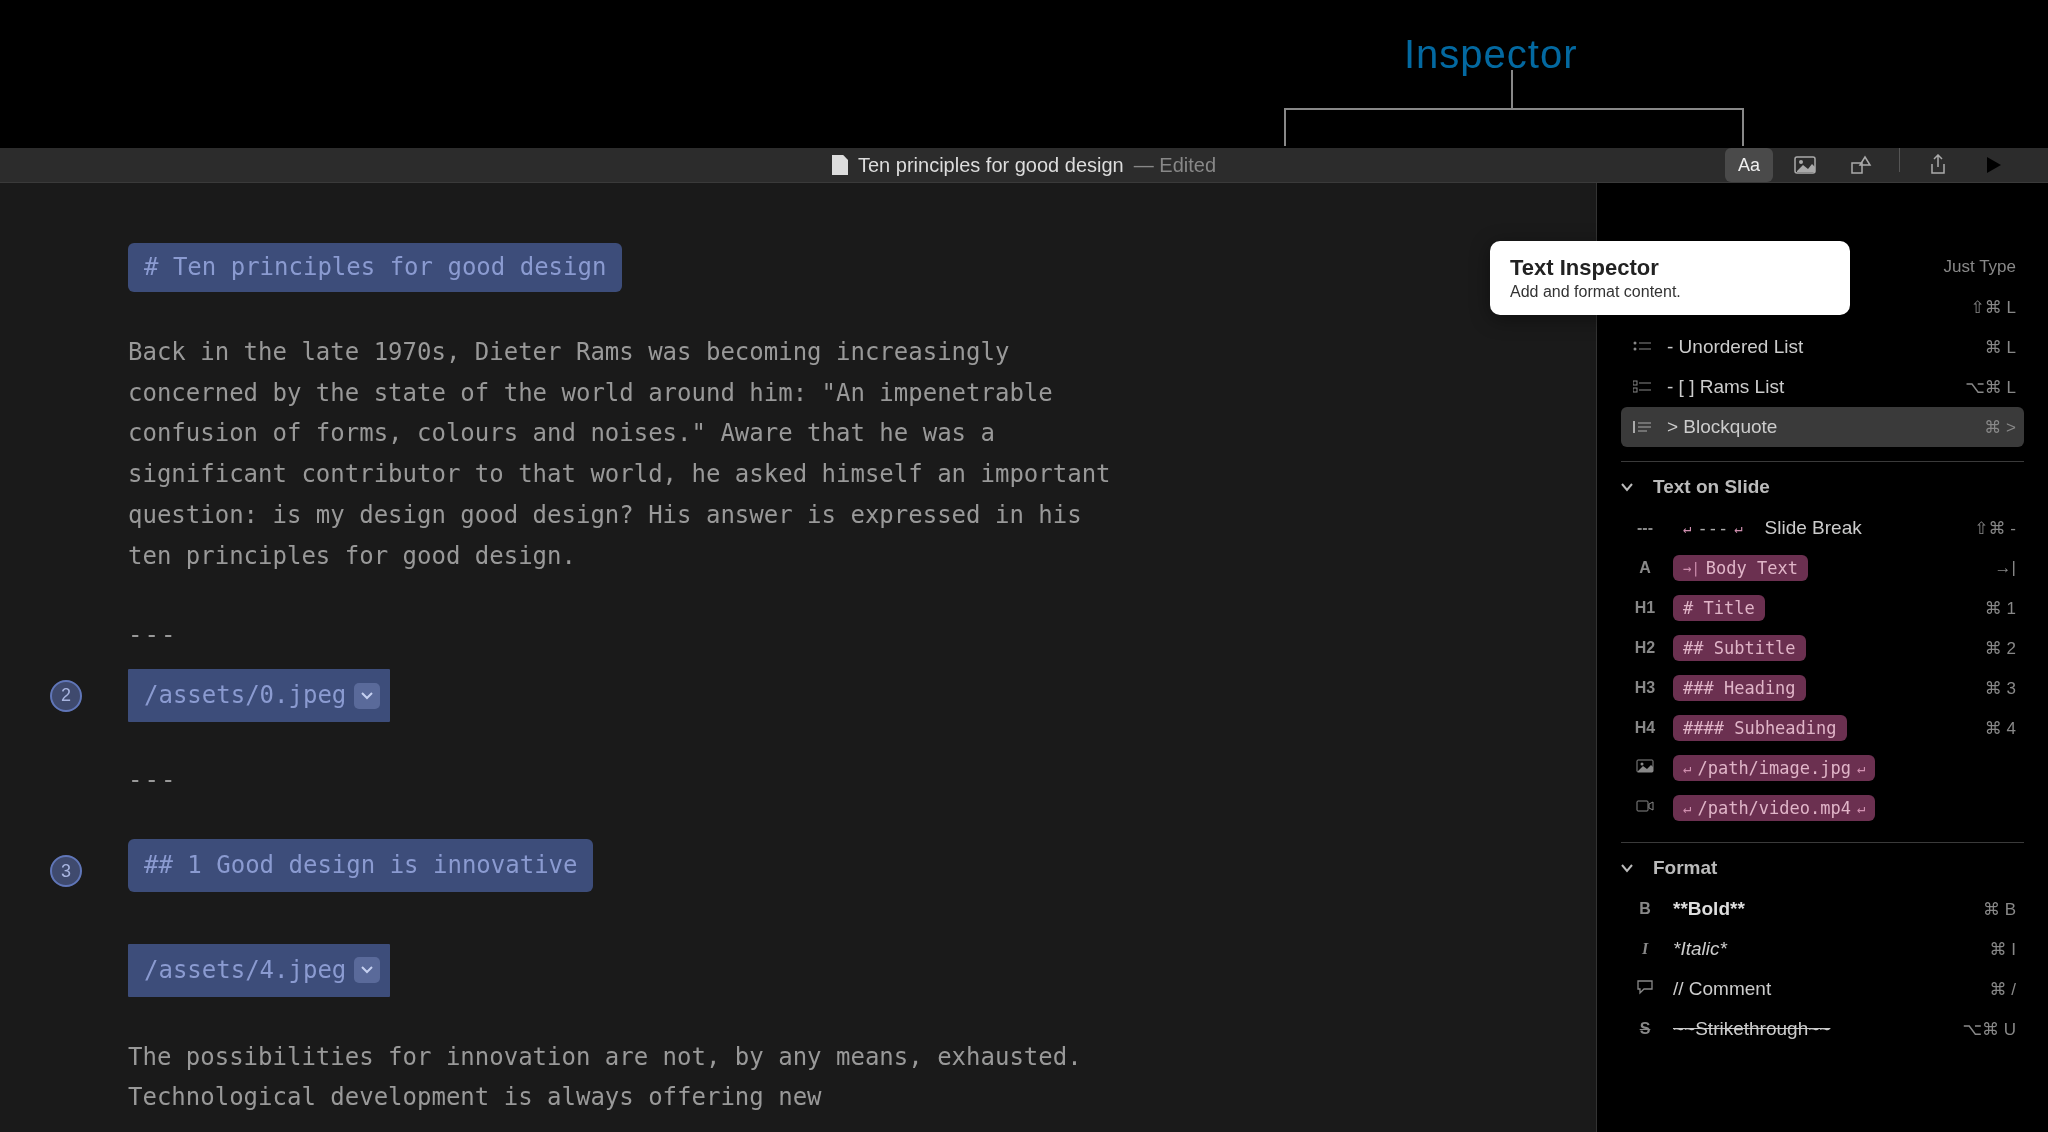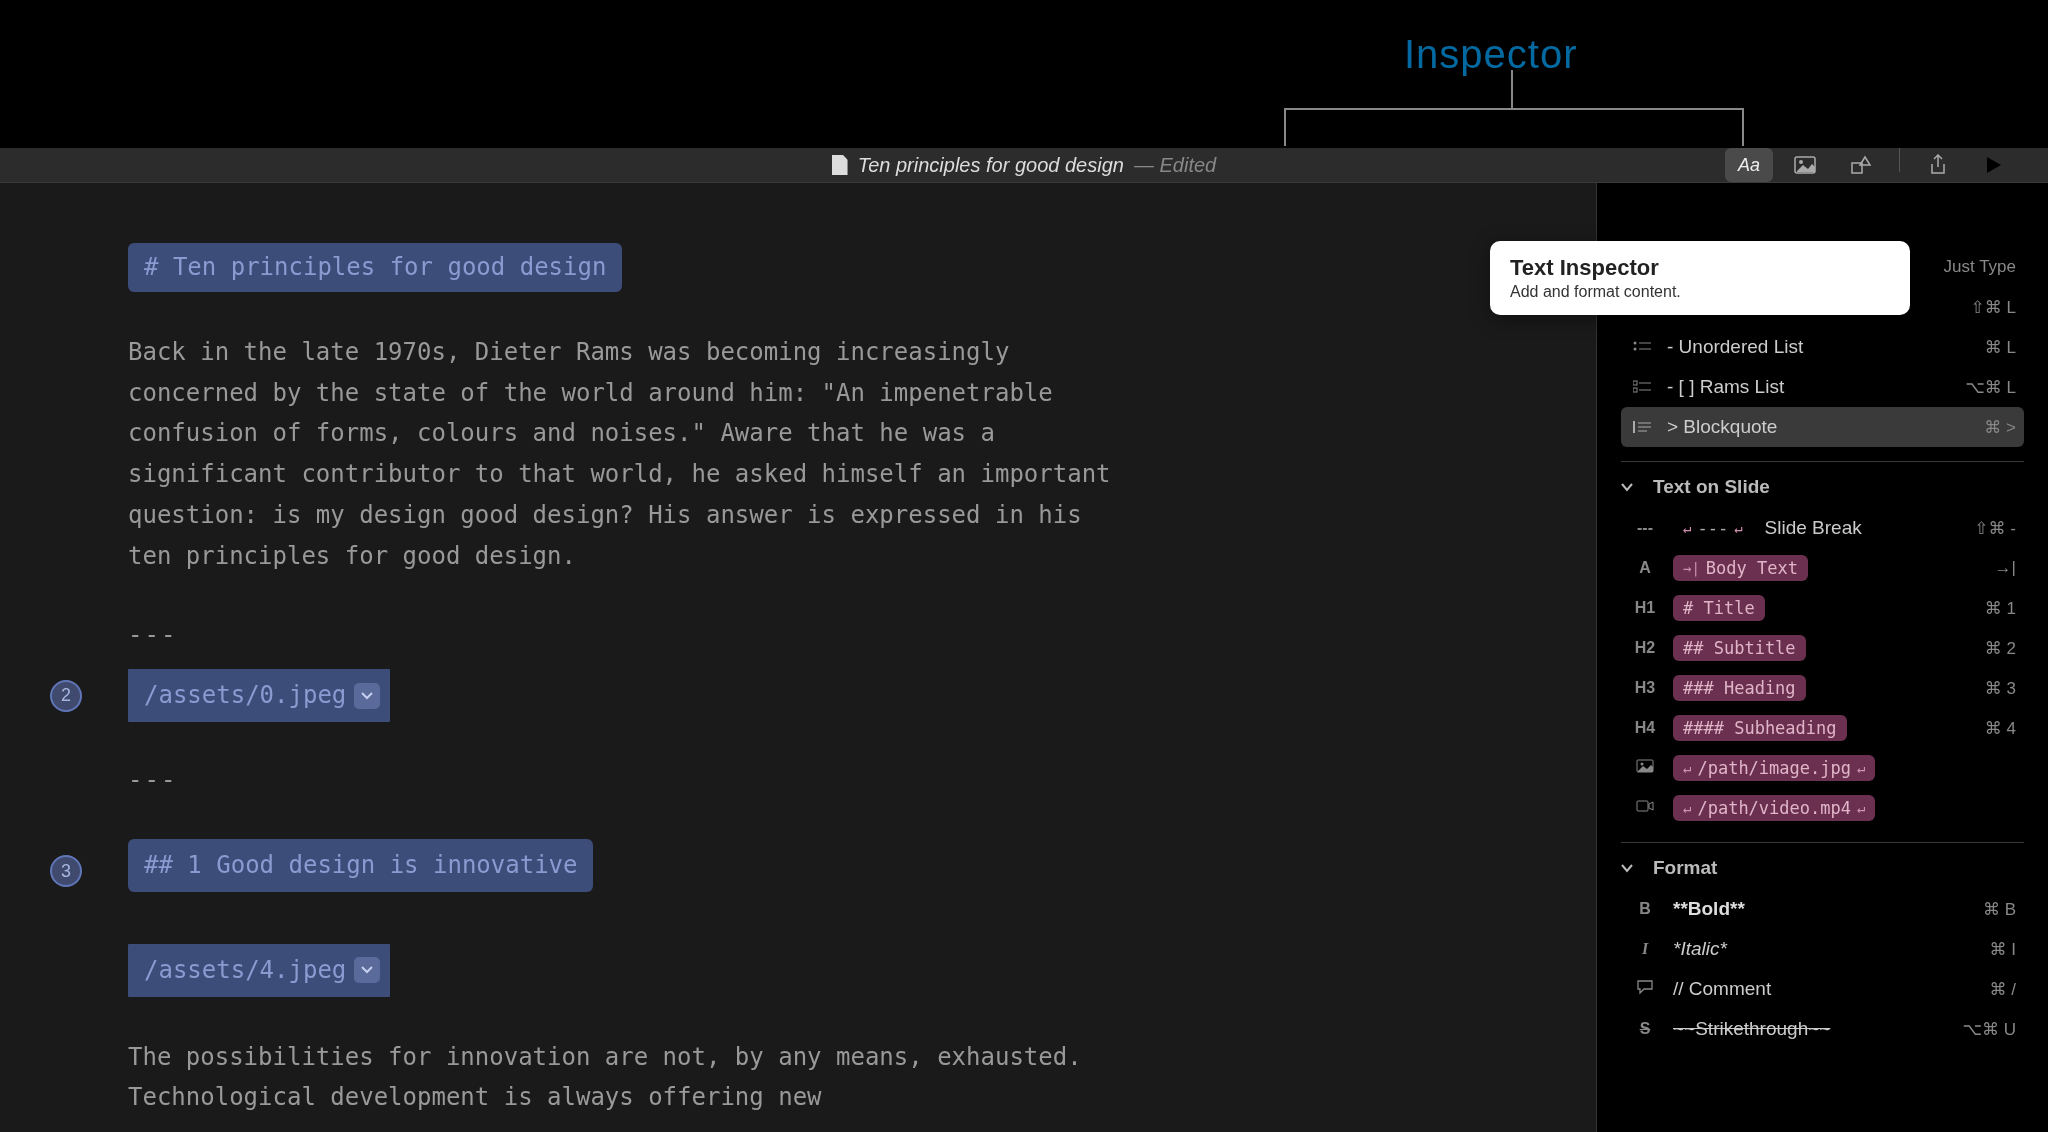--- a/index.html
+++ b/index.html
@@ -53,21 +53,20 @@
     flex-direction: column;
   }
   .titlebar {
     height: 52px;
     background: #2c2c2c;
     display: flex;
     align-items: center;
     justify-content: space-between;
     padding: 0 30px;
     border-bottom: 1px solid #3a3a3a;
-    font-style: italic;
   }
   .title-center {
     position: absolute;
     left: 50%;
     transform: translateX(-50%);
     display: flex;
     align-items: center;
     gap: 10px;
     font-size: 20px;
   }
@@ -184,21 +183,21 @@
   .tooltip {
     position: absolute;
     top: 58px;
     left: 1490px;
     background: #fff;
     color: #222;
     padding: 14px 20px;
     border-radius: 10px;
     z-index: 100;
     box-shadow: 0 4px 20px rgba(0,0,0,0.4);
-    width: 420px;
+    width: 360px;
   }
   .tooltip-title { font-weight: 700; font-size: 22px; margin-bottom: 2px; }
   .tooltip-sub { font-size: 16px; color: #333; }
 
   
   .inspector {
     width: 452px;
     background: #000000;
     border-left: 1px solid #333;
     padding: 0 24px;

